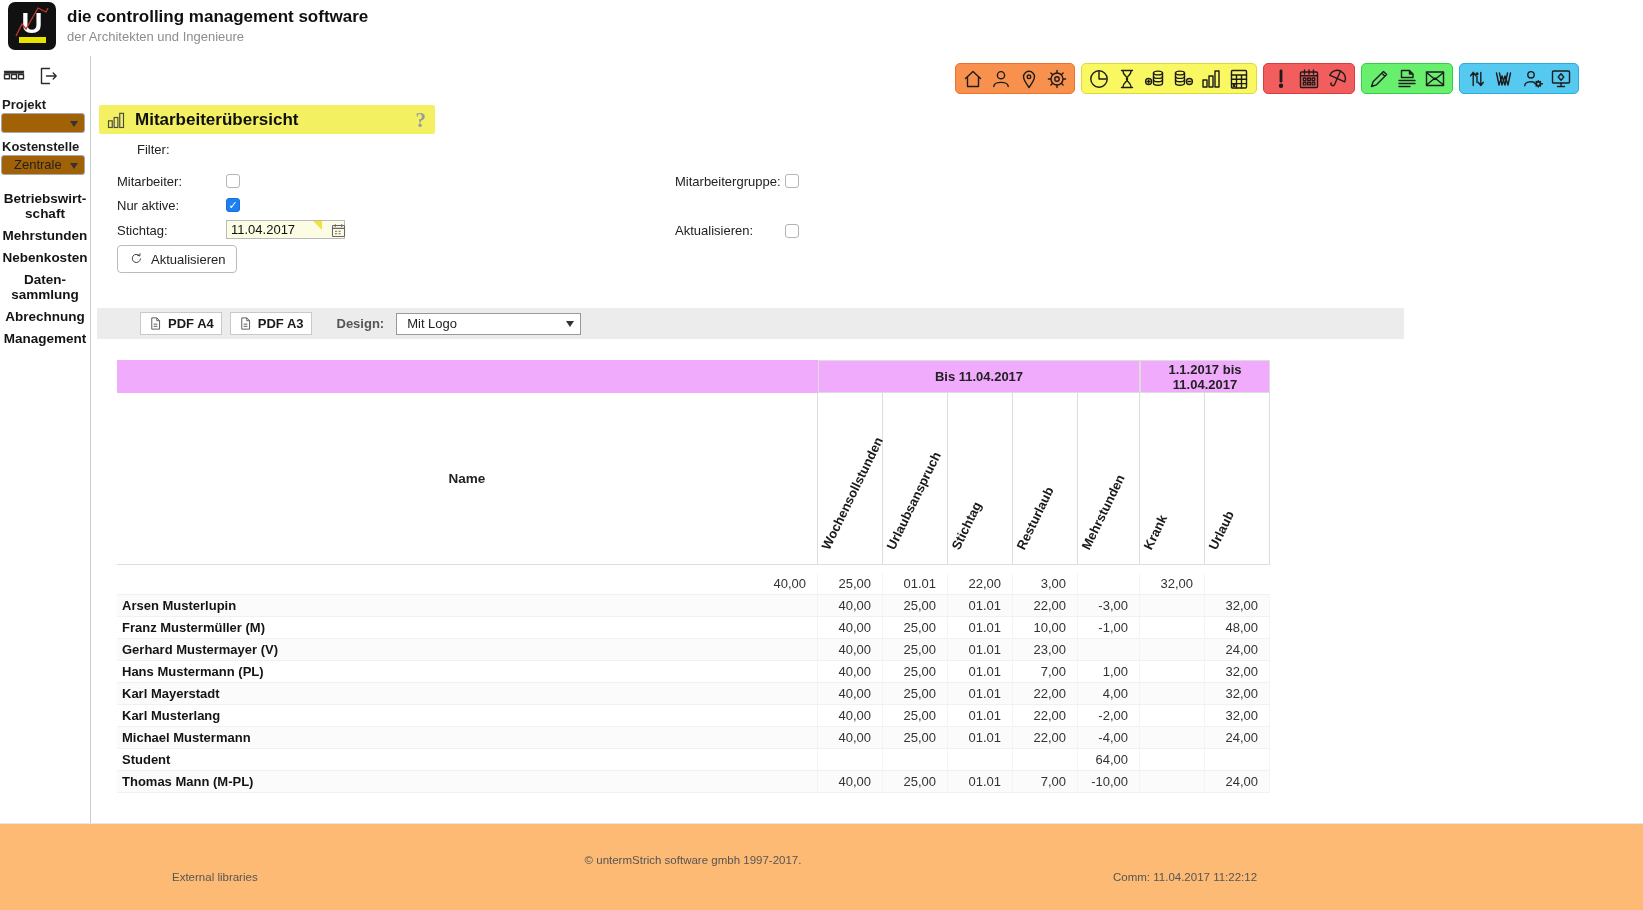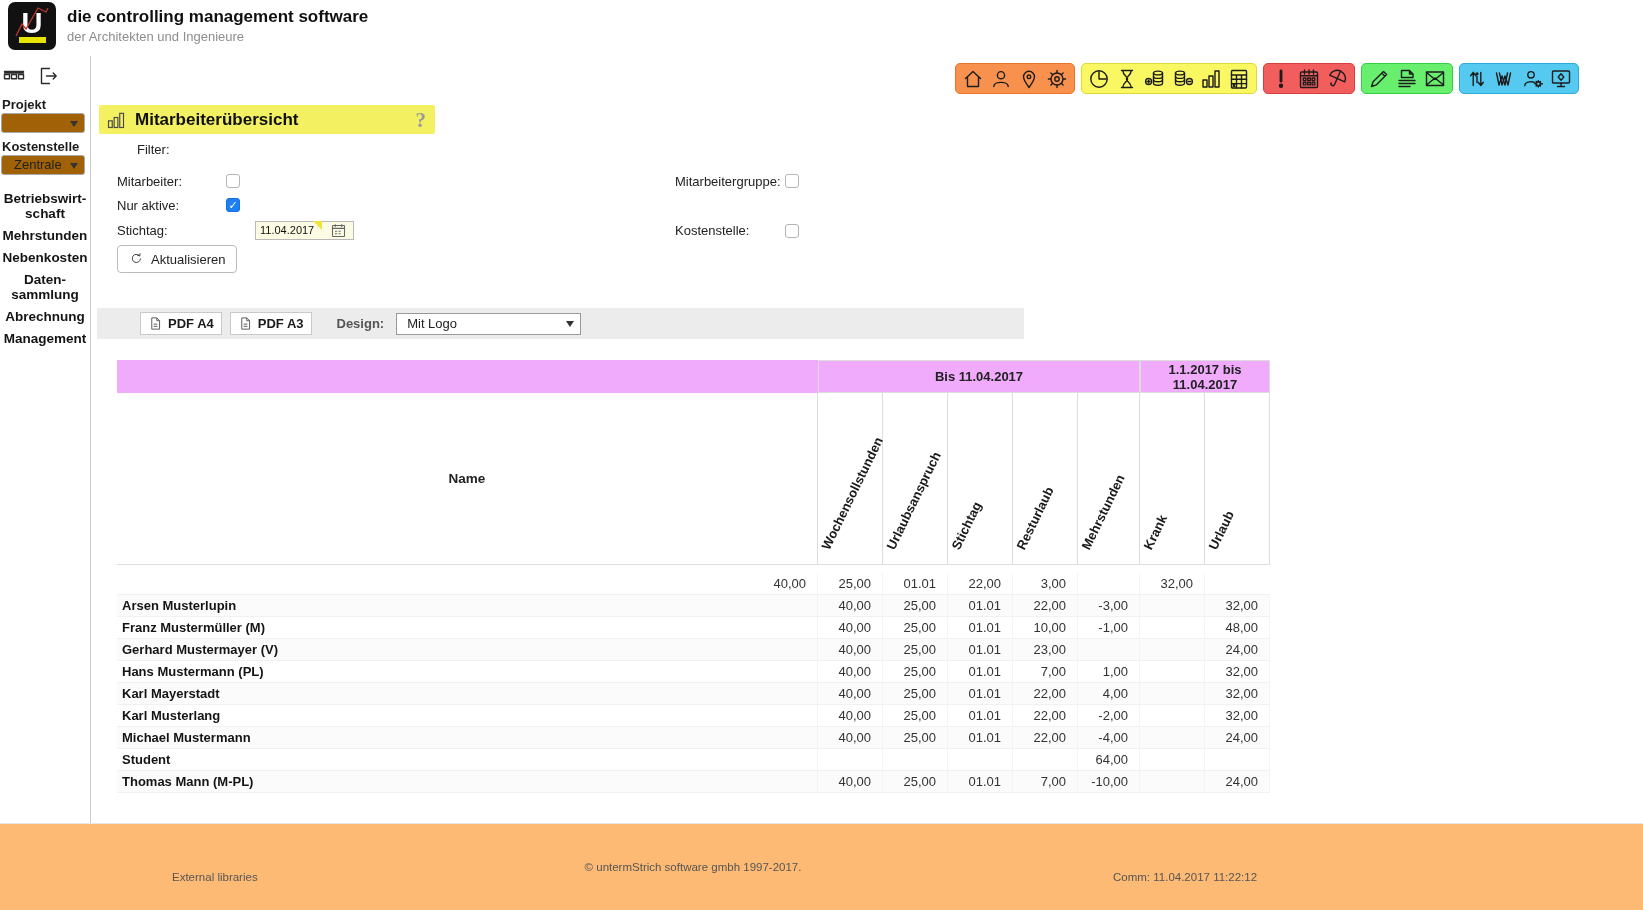--- a/index.html
+++ b/index.html
@@ -45,28 +45,28 @@
   .title-bar .ticon { margin-left:7px; width:20px; height:20px; }
   .title-bar .ticon svg { width:20px; height:20px; stroke:#4a4a4a; fill:none; stroke-width:1.4; }
   .page-title { margin-left:9px; font-size:17px; font-weight:bold; color:#101010; }
   .help { margin-left:auto; margin-right:9px; font-family:"Liberation Serif", serif; font-weight:bold; font-size:21px; color:#9a9a9a; cursor:pointer; line-height:20px; }
 
   .filter-label { position:absolute; left:46px; top:86px; font-size:13px; color:#222; }
   .flabel { position:absolute; font-size:13px; color:#222; }
   .cb { position:absolute; width:14px; height:14px; background:#fff; border:1px solid #b5b5b5; border-radius:3px; color:#fff; font-size:11px; line-height:12px; text-align:center; cursor:pointer; }
   .cb.checked { background:#1d7ff2; border-color:#176fd8; }
   .input-wrap { position:absolute; left:135px; top:164px; width:97px; height:19px; }
-  .date-input { width:99px; height:19px; background:#fcfce4; border:1px solid #b9b9b9; font-size:11px; font-family:"Liberation Sans",sans-serif; padding:0 4px; color:#111;margin-left:29px; }
+  .date-input { width:119px; height:19px; background:#fcfce4; border:1px solid #b9b9b9; font-size:13px; font-family:"Liberation Sans",sans-serif; padding:0 4px; color:#111; }
   .corner { position:absolute; right:1px; top:1px; width:0; height:0; border-top:9px solid #f2e23c; border-left:9px solid transparent; pointer-events:none; }
   .mini-btn { position:absolute; width:17px; height:17px; cursor:pointer; }
   .mini-btn svg { width:17px; height:17px; stroke:#666; fill:none; stroke-width:1.5; }
   .refresh-btn { position:absolute; left:26px; top:189px; height:28px; padding:0 11px; background:#fff; border:1px solid #bbb; border-radius:4px; display:flex; align-items:center; gap:7px; font-size:13px; color:#222; cursor:pointer; }
   .refresh-btn svg { width:15px; height:15px; stroke:#444; fill:none; stroke-width:1.6; stroke-linecap:round; }
 
-  .pdf-bar { position:absolute; left:6px; top:252px; width:927px; height:31px; background:#ececec; display:flex; align-items:center; }
+  .pdf-bar { position:absolute; left:6px; top:252px; width:1307px; height:31px; background:#ececec; display:flex; align-items:center; }
   .pdf-btn { margin-left:8px; height:23px; background:#fff; border:1px solid #c9c9c9; display:flex; align-items:center; gap:5px; padding:0 7px; font-size:13px; font-weight:bold; color:#1a1a1a; cursor:pointer; }
   .pdf-btn:first-child { margin-left:43px; }
   .pdf-btn svg { width:15px; height:15px; stroke:#555; fill:none; stroke-width:1.5; }
   .design-label { margin-left:25px; font-size:13px; font-weight:bold; color:#555; }
   .design-select { position:relative; margin-left:12px; width:185px; height:22px; background:#fff; border:1px solid #999; font-size:13px; line-height:20px; padding-left:10px; cursor:pointer; }
 
   
   .table { position:absolute; left:26px; top:304px; width:1153px; font-size:13px; }
   .grid8 { display:grid; grid-template-columns:701px 65px 65px 65px 65px 62px 65px 65px; }
   .thead-group { display:grid; grid-template-columns:701px 322px 130px; height:33px; }
@@ -82,21 +82,21 @@
   .td { height:100%; display:flex; align-items:center; }
   .td.name { font-weight:bold; color:#141414; padding-left:5px; border-right:1px solid #f4f4f4; }
   .td.num { justify-content:flex-end; padding-right:11px; color:#333; border-right:1px solid #f4f4f4; }
   .summary { height:23px; align-items:center; border-top:1px solid #a9a9a9; border-bottom:1px solid #e2e2e2; font-weight:bold; }
   .summary .td.name { justify-content:center; padding-left:0; border-right:none; }
   .summary .td.num { border-right:none; color:#111; }
 
   
   .footer { position:absolute; left:0; top:823px; width:1643px; height:87px; background:#fdba74; border-top:1px solid #e6e6e6; font-size:11.5px; color:#555; }
   .foot-left { position:absolute; left:172px; top:47px; cursor:pointer; }
-  .foot-center { position:absolute; left:693px; top:37px; transform:translateX(-50%); white-space:nowrap; }
+  .foot-center { position:absolute; left:693px; top:30px; transform:translateX(-50%); white-space:nowrap; }
   .foot-right { position:absolute; left:1113px; top:47px; white-space:nowrap; }
 </style>
 </head>
 <body>
 
 <div class="app">
 
   <div class="logo">
     <svg viewBox="0 0 48 48" width="48" height="48">
         <polyline points="8,34 14,22 18,27 30,6 38,10 40,6" fill="none" stroke="#c0392b" stroke-width="1.3"></polyline>
@@ -309,21 +309,21 @@
     <div class="flabel" style="left:26px; top:167px;">Stichtag:</div>
     <div class="input-wrap">
       <input class="date-input" value="11.04.2017" style="">
       <span class="corner"></span>
     </div>
     <span class="mini-btn" style="left:239px; top:166px;"><svg viewBox="0 0 24 24">
           <rect x="3.5" y="5" width="17" height="15.5" rx="1"></rect>
           <path d="M7.5 3v4M16.5 3v4M3.5 9h17M7 13h3M12 13h3M7 16.5h3M12 16.5h3"></path>
         </svg></span>
 
-    <div class="flabel" style="left:584px; top:167px;">Kostenstelle:</div>
+    <div class="flabel" style="left:584px; top:167px;">Aktualisieren:</div>
     <div class="cb" style="left:694px; top:168px;"></div>
 
     <button class="refresh-btn">
       <svg viewBox="0 0 24 24">
           <path d="M18.4 11a6.6 6.6 0 1 1-1.7-5.2M17.6 2.6l-.3 3.6-3.5-.8" fill="none"></path>
         </svg>
       <span>Aktualisieren</span>
     </button>
 
     <div class="pdf-bar">

